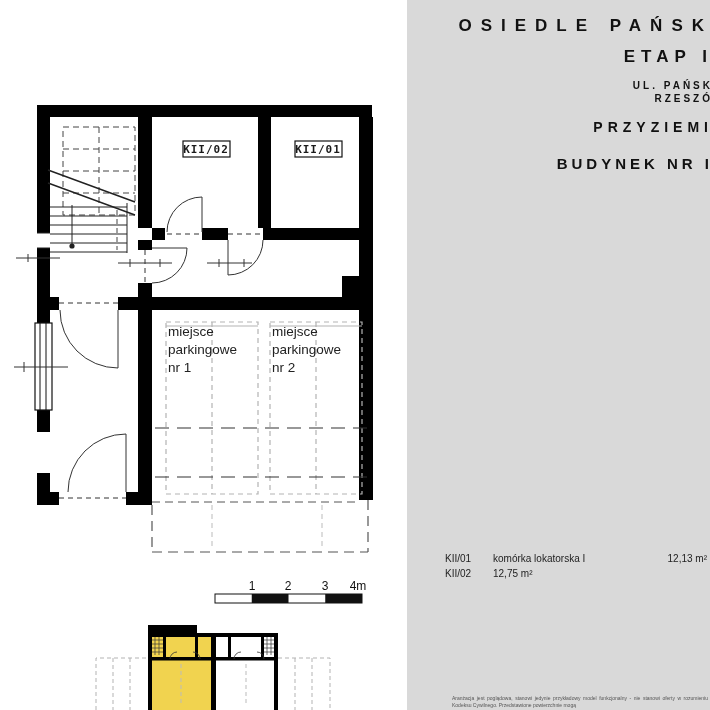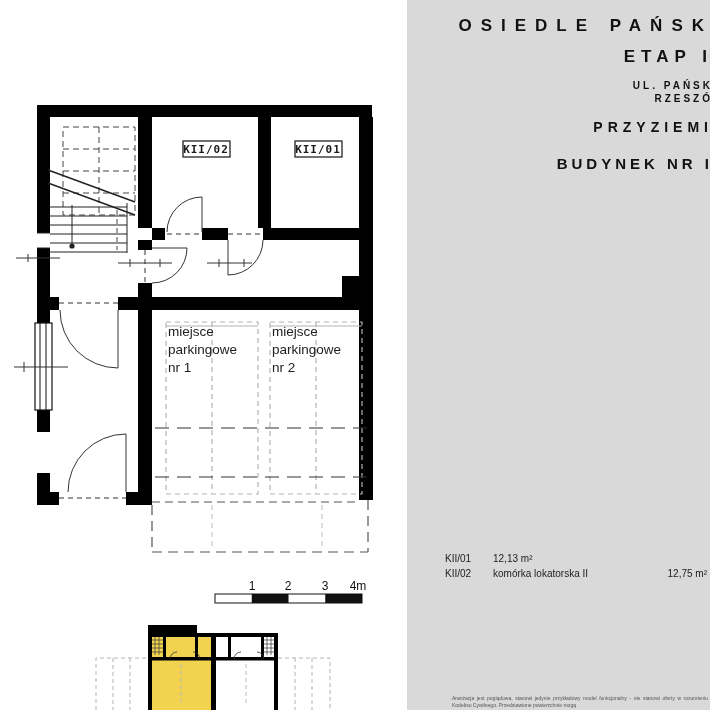--- a/index.html
+++ b/index.html
@@ -42,25 +42,25 @@
   <div class="hdr hdr-main">OSIEDLE PAŃSK</div>
   <div class="hdr hdr-stage">ETAP I</div>
   <div class="hdr hdr-addr1">UL. PAŃSK</div>
   <div class="hdr hdr-addr2">RZESZÓ</div>
   <div class="hdr hdr-level">PRZYZIEMI</div>
   <div class="hdr hdr-bldg">BUDYNEK NR I</div>
 
   <div id="legend">
     <div class="legend-row">
       <span class="legend-code">KII/01</span>
+      <span class="legend-name">komórka lokatorska I</span>
       <span class="legend-area">12,13 m²</span>
     </div>
     <div class="legend-row">
       <span class="legend-code">KII/02</span>
-      <span class="legend-name">komórka lokatorska II</span>
       <span class="legend-area">12,75 m²</span>
     </div>
   </div>
 
   <div id="disclaimer">
     <span>Aranżacja jest poglądowa, stanowi jedynie przykładowy model funkcjonalny - nie</span>
     <span>stanowi oferty w rozumieniu Kodeksu Cywilnego. Przedstawione powierzchnie mogą</span>
   </div>
 
   <svg width="420" height="710" viewBox="0 0 420 710" style="position:absolute;left:0;top:0;">

